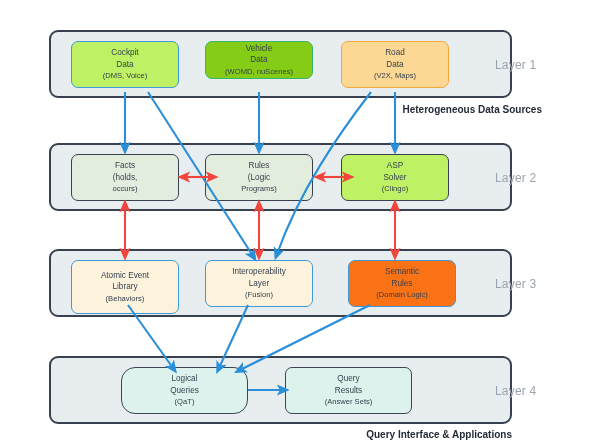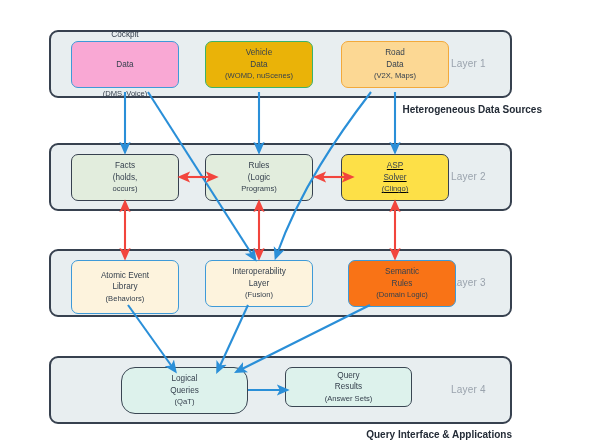--- a/index.html
+++ b/index.html
@@ -32,24 +32,25 @@
     position: absolute;
     background: #e8eef0;
     border: 2.5px solid #37414f;
     border-radius: 9px;
     box-sizing: border-box;
     z-index: 1;
   }
   .layer-tag {
     position: absolute;
     color: #9aa3ad;
-    font-size: 10px;
+    font-size: 12px;
     letter-spacing: 0.2px;
     white-space: nowrap;
     z-index: 3;
+    margin-left: 44px;
   }
   .layer-caption {
     position: absolute;
     color: #232b36;
     font-size: 10px;
     font-weight: bold;
     white-space: nowrap;
     text-align: right;
     z-index: 3;
   }
@@ -125,27 +126,27 @@
 
     <g stroke="#2a8fd8" stroke-width="2.1" fill="none" marker-end="url(#bhead)">
       <line x1="248" y1="390" x2="283" y2="390"></line>
     </g>
   </svg>
 
   <div class="layer" style="left:49px; top:30px; width:463px; height:68px;"></div>
   <div class="layer-tag" style="left:451px; top:58px;">Layer 1</div>
   <div class="layer-caption" style="left:292px; top:104px; width:250px;">Heterogeneous Data Sources</div>
 
-  <div class="node" style="left:71px; top:41px; width:108px; height:47px; background:#f9a8d4; border-color:#3e9ad8;gap:18px;">
+  <div class="node" style="left:71px; top:41px; width:108px; height:47px; background:#bef264; border-color:#3e9ad8;">
     <div class="ln">Cockpit</div>
     <div class="ln">Data</div>
     <div class="ln sub">(DMS, Voice)</div>
   </div>
 
-  <div class="node" style="left:205px; top:41px; width:108px; height:47px; background:#eab308; border-color:#3cb36a;">
+  <div class="node" style="left:205px; top:41px; width:108px; height:38px; background:#84cc16; border-color:#3cb36a;">
     <div class="ln">Vehicle</div>
     <div class="ln">Data</div>
     <div class="ln sub">(WOMD, nuScenes)</div>
   </div>
 
   <div class="node" style="left:341px; top:41px; width:108px; height:47px; background:#fcd894; border-color:#f2a93b;">
     <div class="ln">Road</div>
     <div class="ln">Data</div>
     <div class="ln sub">(V2X, Maps)</div>
   </div>
@@ -158,21 +159,21 @@
     <div class="ln">(holds,</div>
     <div class="ln sub">occurs)</div>
   </div>
 
   <div class="node" style="left:205px; top:154px; width:108px; height:47px; background:#e2eddd; border-color:#37414f;">
     <div class="ln">Rules</div>
     <div class="ln">(Logic</div>
     <div class="ln sub">Programs)</div>
   </div>
 
-  <div class="node" style="left:341px; top:154px; width:108px; height:47px; background:#fde047; border-color:#37414f;text-decoration:underline;">
+  <div class="node" style="left:341px; top:154px; width:108px; height:47px; background:#bef264; border-color:#37414f;">
     <div class="ln">ASP</div>
     <div class="ln">Solver</div>
     <div class="ln sub">(Clingo)</div>
   </div>
 
   <div class="layer" style="left:49px; top:249px; width:463px; height:68px;"></div>
   <div class="layer-tag" style="left:451px; top:277px;">Layer 3</div>
 
   <div class="node" style="left:71px; top:260px; width:108px; height:54px; background:#fdf3dd; border-color:#3e9ad8;">
     <div class="ln">Atomic Event</div>
@@ -195,19 +196,19 @@
   <div class="layer" style="left:49px; top:356px; width:463px; height:68px;"></div>
   <div class="layer-tag" style="left:451px; top:384px;">Layer 4</div>
   <div class="layer-caption" style="left:272px; top:429px; width:240px;">Query Interface &amp; Applications</div>
 
   <div class="node" style="left:121px; top:367px; width:127px; height:47px; background:#ddf2ec; border-color:#3a4653;border-radius:14px;">
     <div class="ln">Logical</div>
     <div class="ln">Queries</div>
     <div class="ln sub">(QaT)</div>
   </div>
 
-  <div class="node" style="left:285px; top:367px; width:127px; height:40px; background:#ddf2ec; border-color:#3a4653;">
+  <div class="node" style="left:285px; top:367px; width:127px; height:47px; background:#ddf2ec; border-color:#3a4653;">
     <div class="ln">Query</div>
     <div class="ln">Results</div>
     <div class="ln sub">(Answer Sets)</div>
   </div>
 
 </div>
 
 </body></html>

